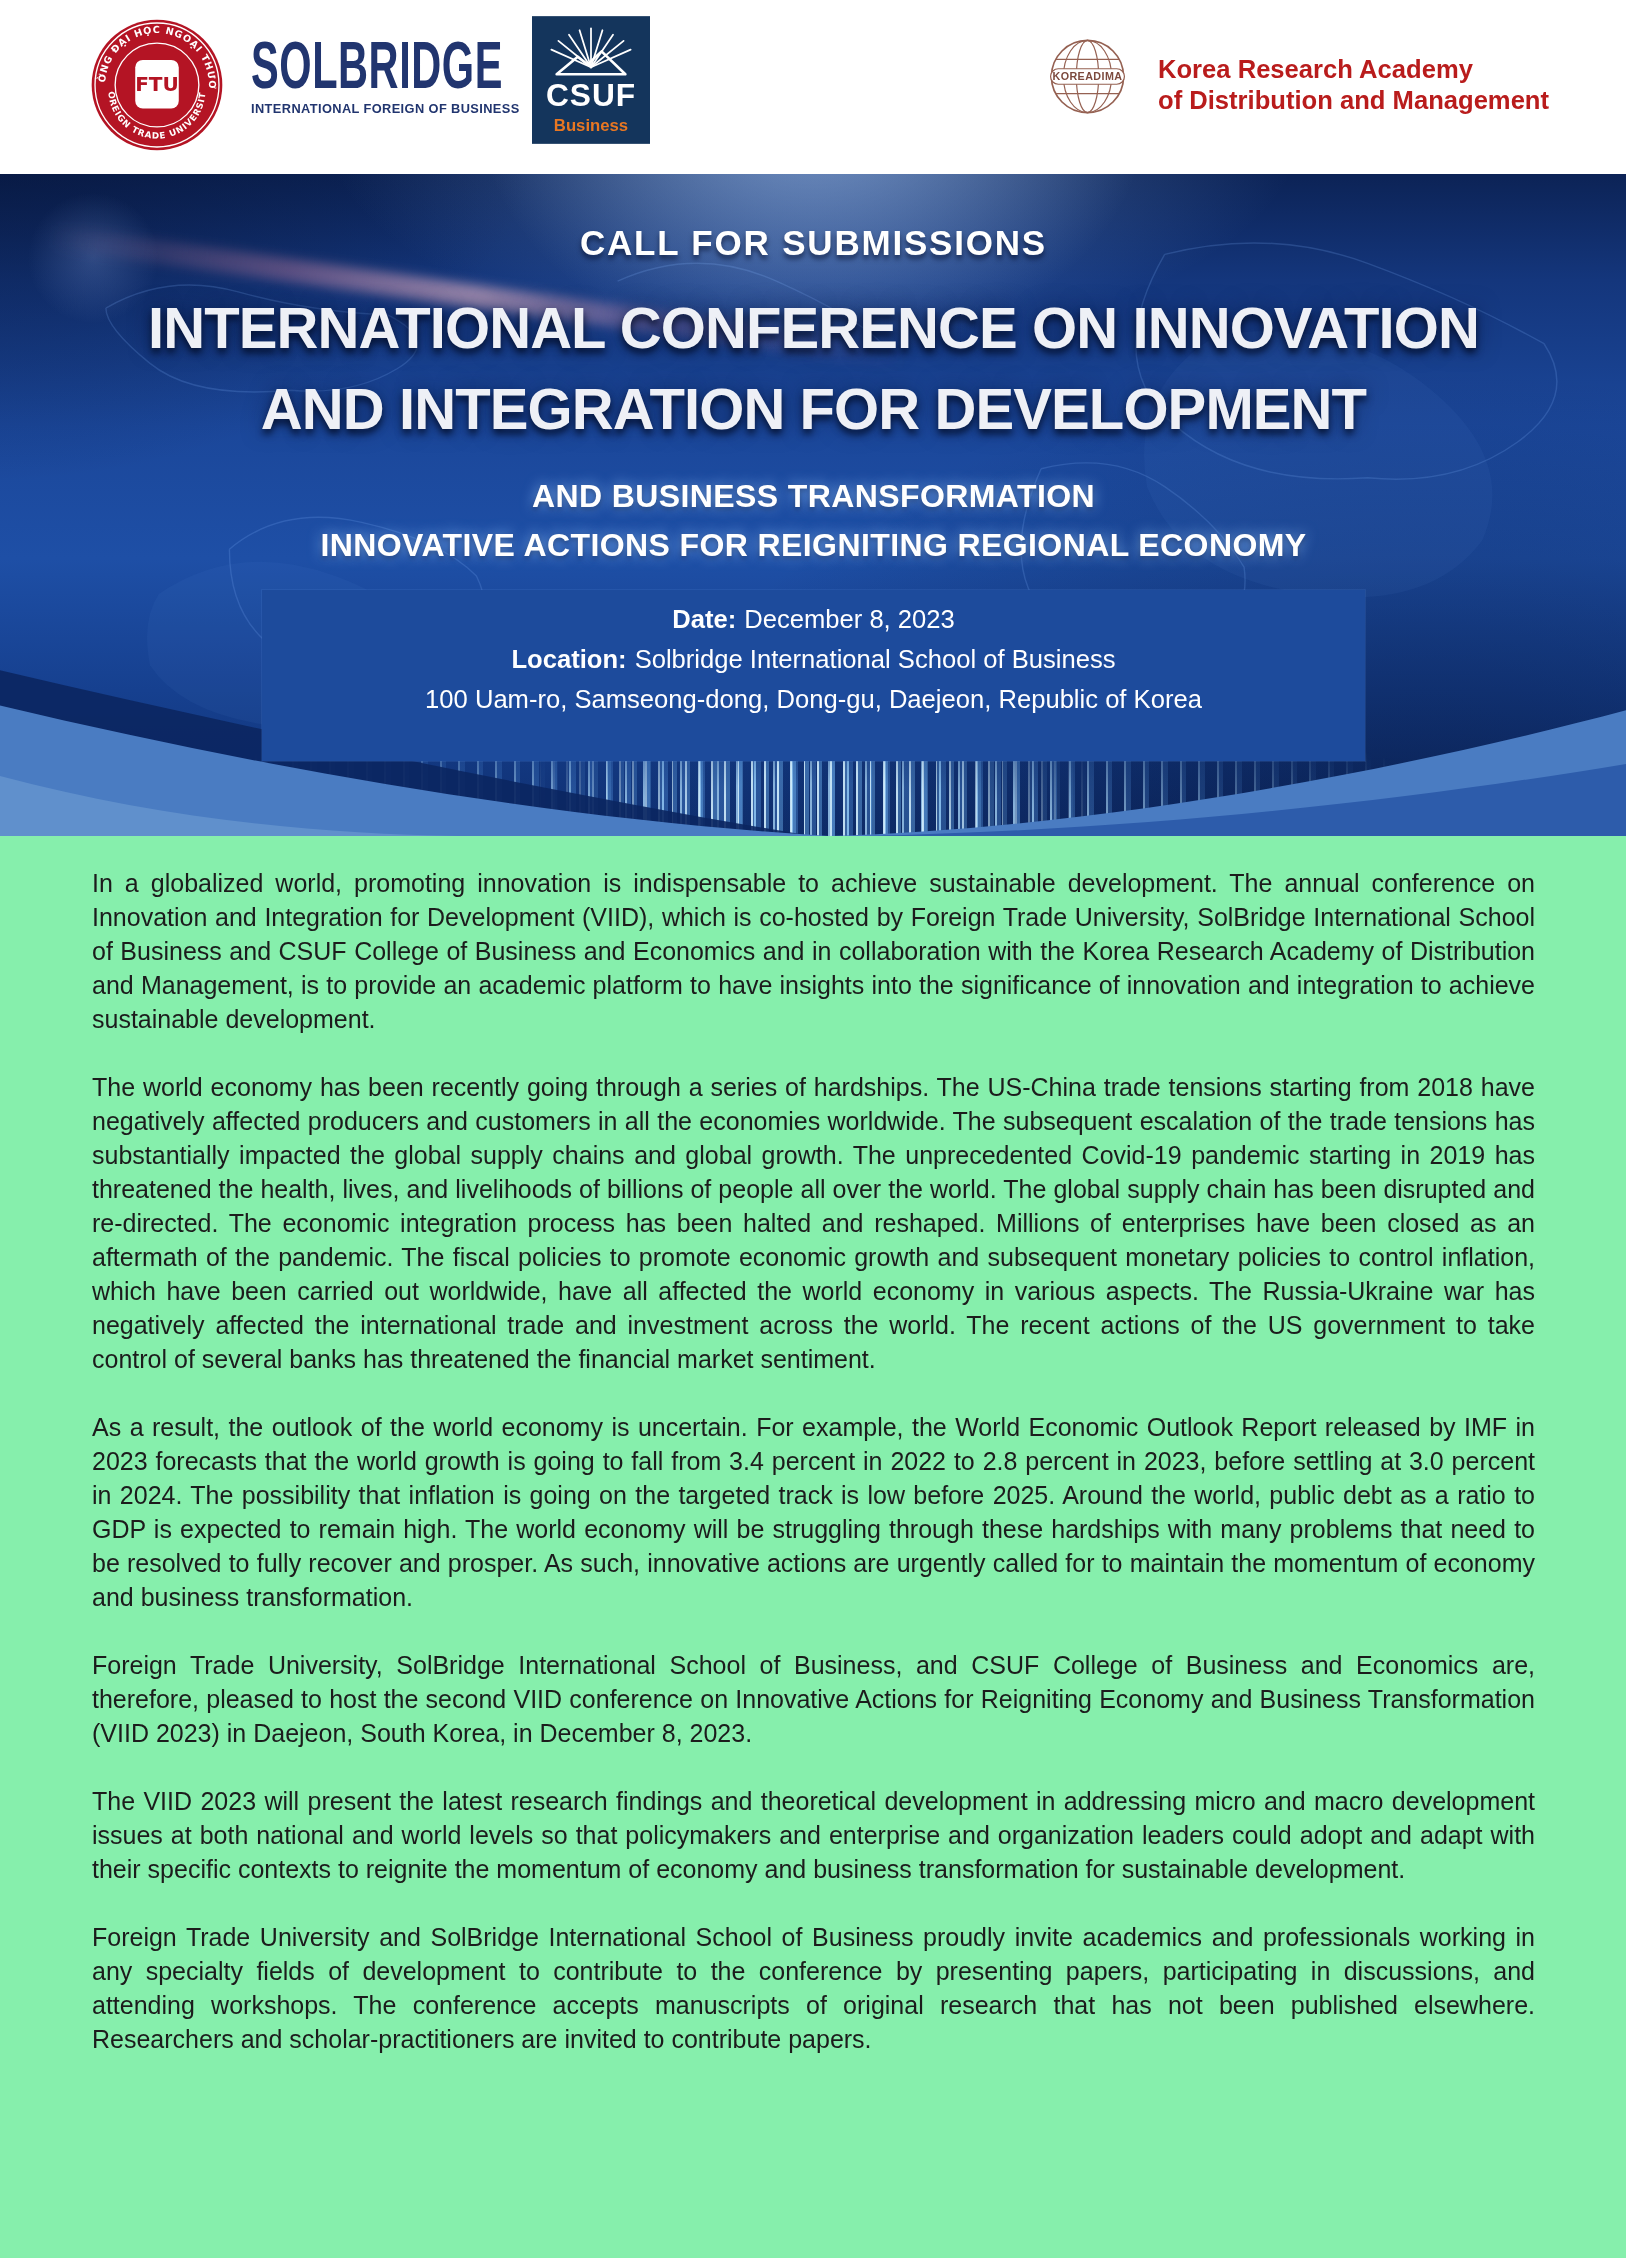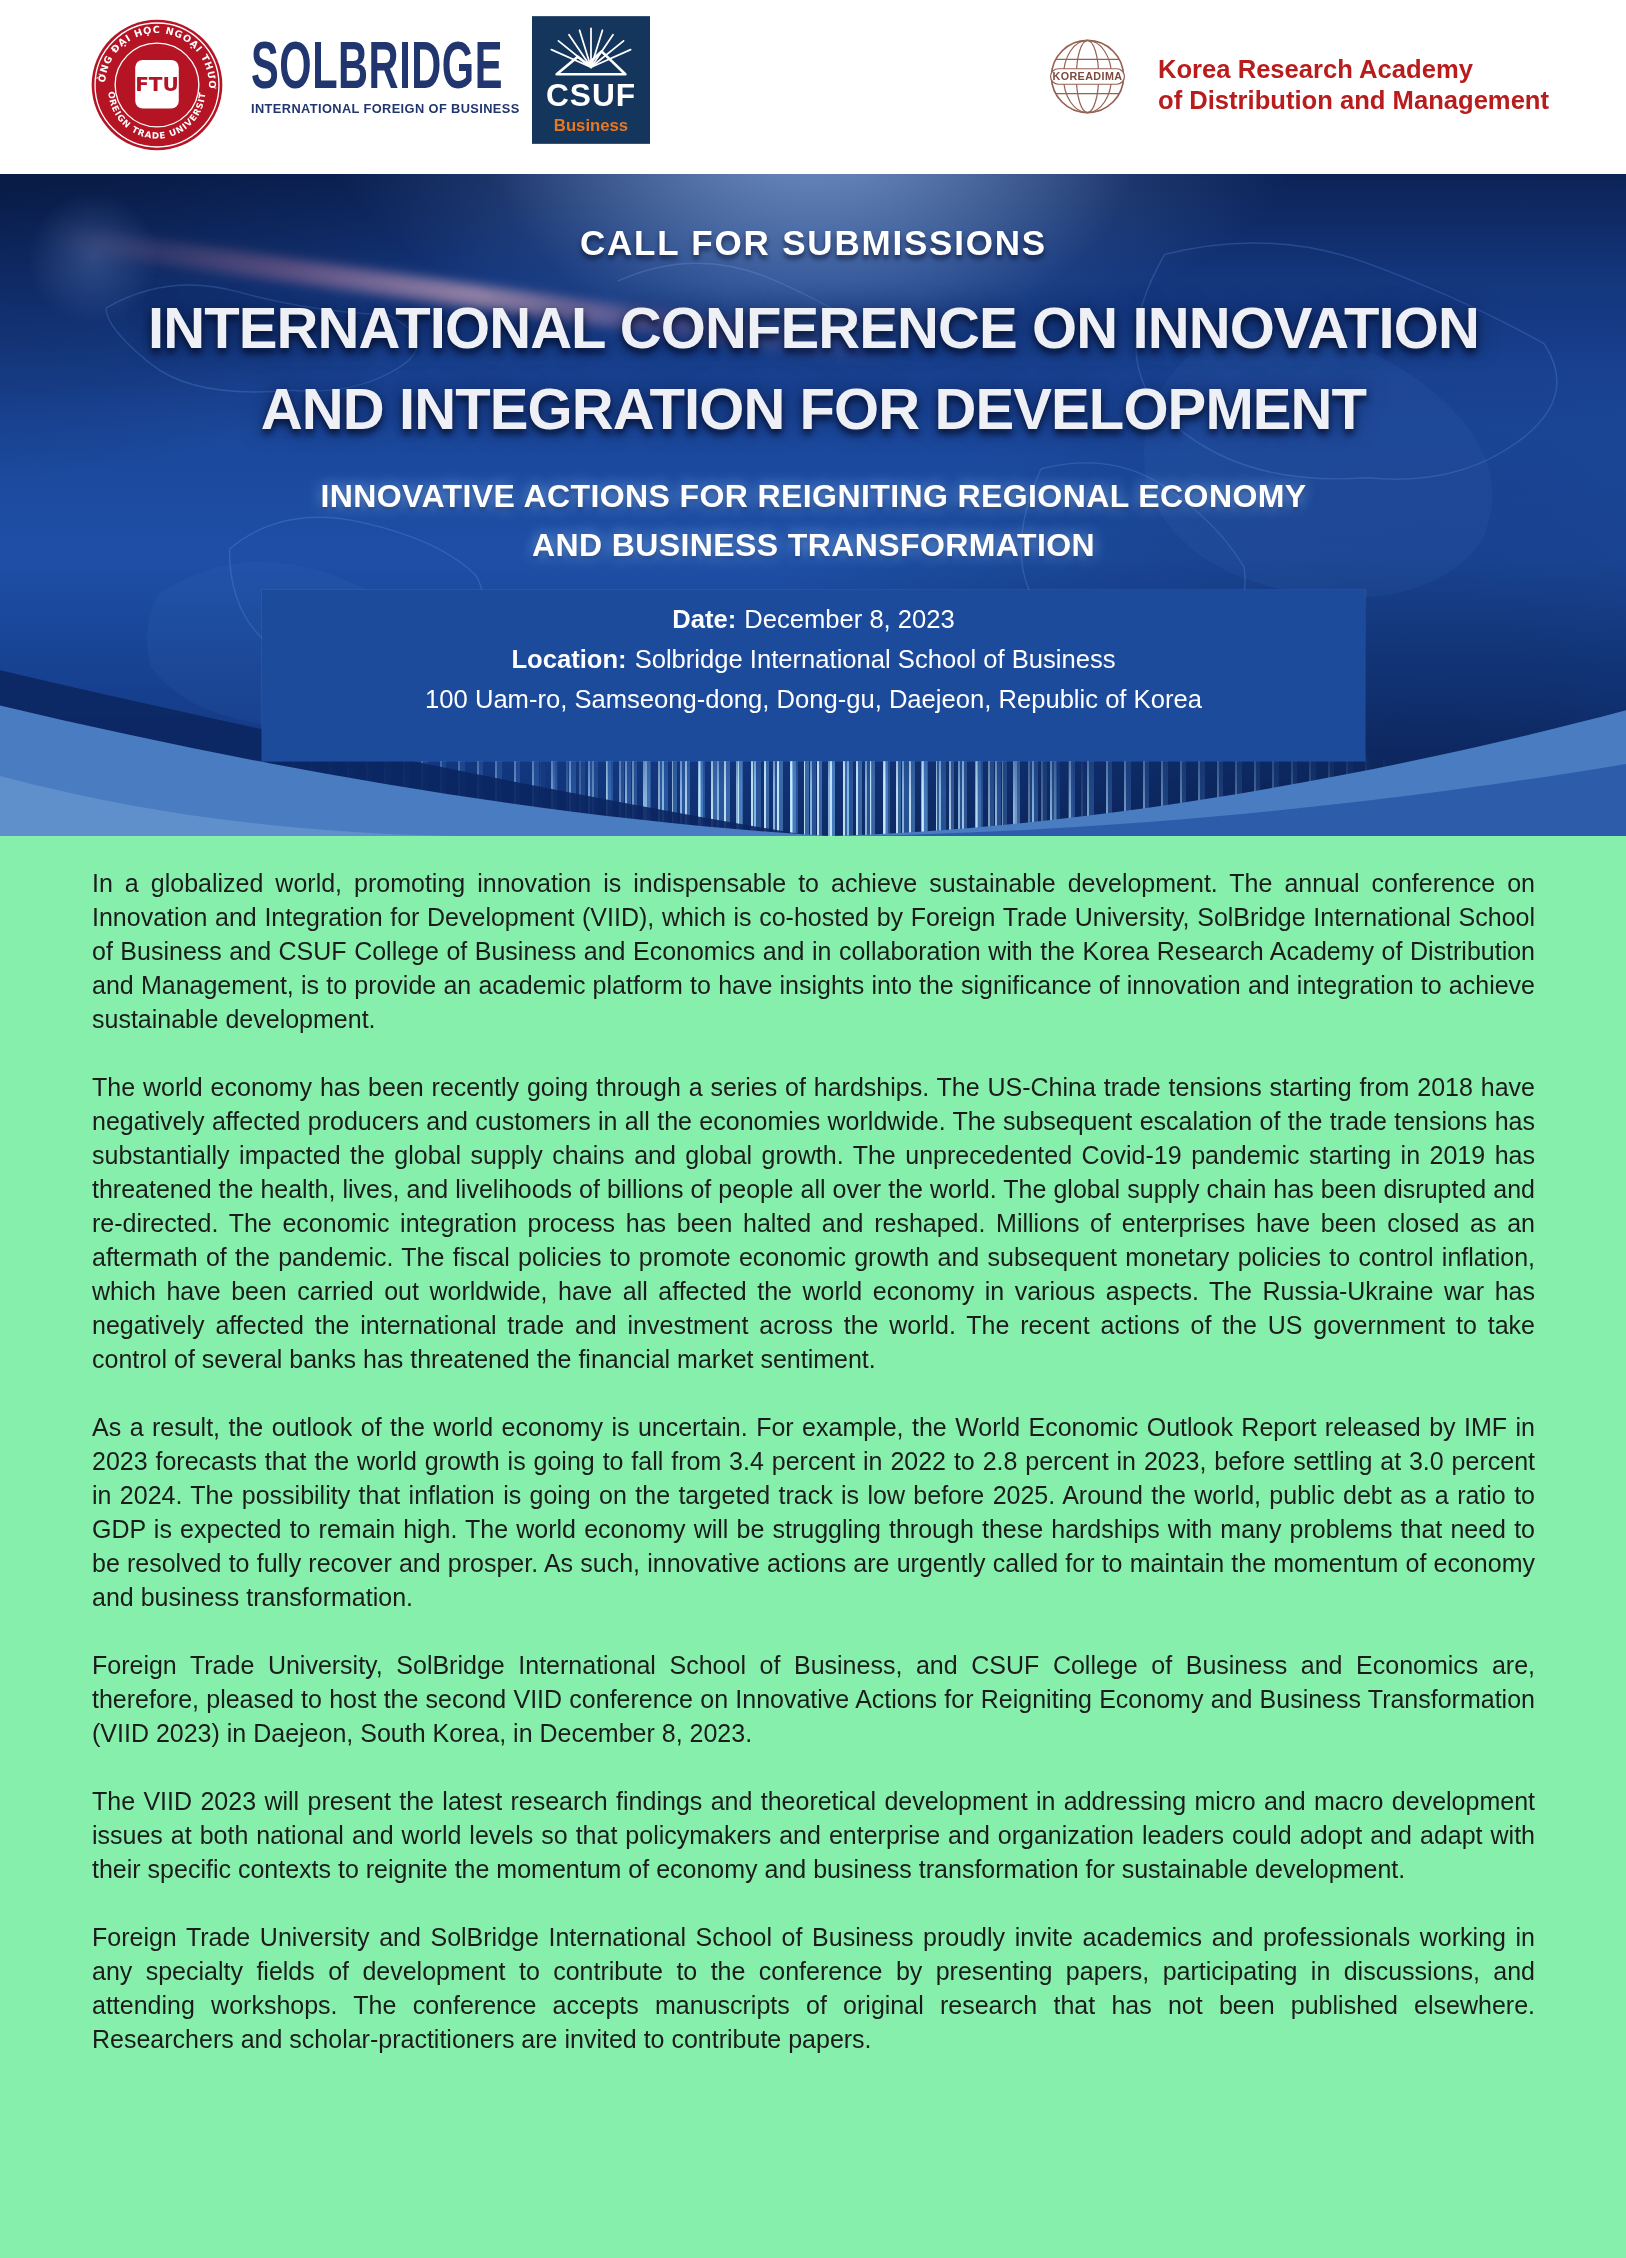--- a/index.html
+++ b/index.html
@@ -172,22 +172,22 @@
     <div class="flare"></div>
 
     <h2 class="kicker">CALL FOR SUBMISSIONS</h2>
 
     <h1 class="title">
       <span class="line">INTERNATIONAL CONFERENCE ON INNOVATION</span>
       <span class="line">AND INTEGRATION FOR DEVELOPMENT</span>
     </h1>
 
     <h3 class="subtitle">
+      <span class="line">AND BUSINESS TRANSFORMATION</span>
       <span class="line">INNOVATIVE ACTIONS FOR REIGNITING REGIONAL ECONOMY</span>
-      <span class="line">AND BUSINESS TRANSFORMATION</span>
     </h3>
 
     <div class="infobox">
       <p class="pad-top">
         <strong>Date:</strong><span>December 8, 2023</span>
       </p>
       <p>
         <strong>Location:</strong><span>Solbridge International School of Business</span>
       </p>
       <p>100 Uam-ro, Samseong-dong, Dong-gu, Daejeon, Republic of Korea</p>

